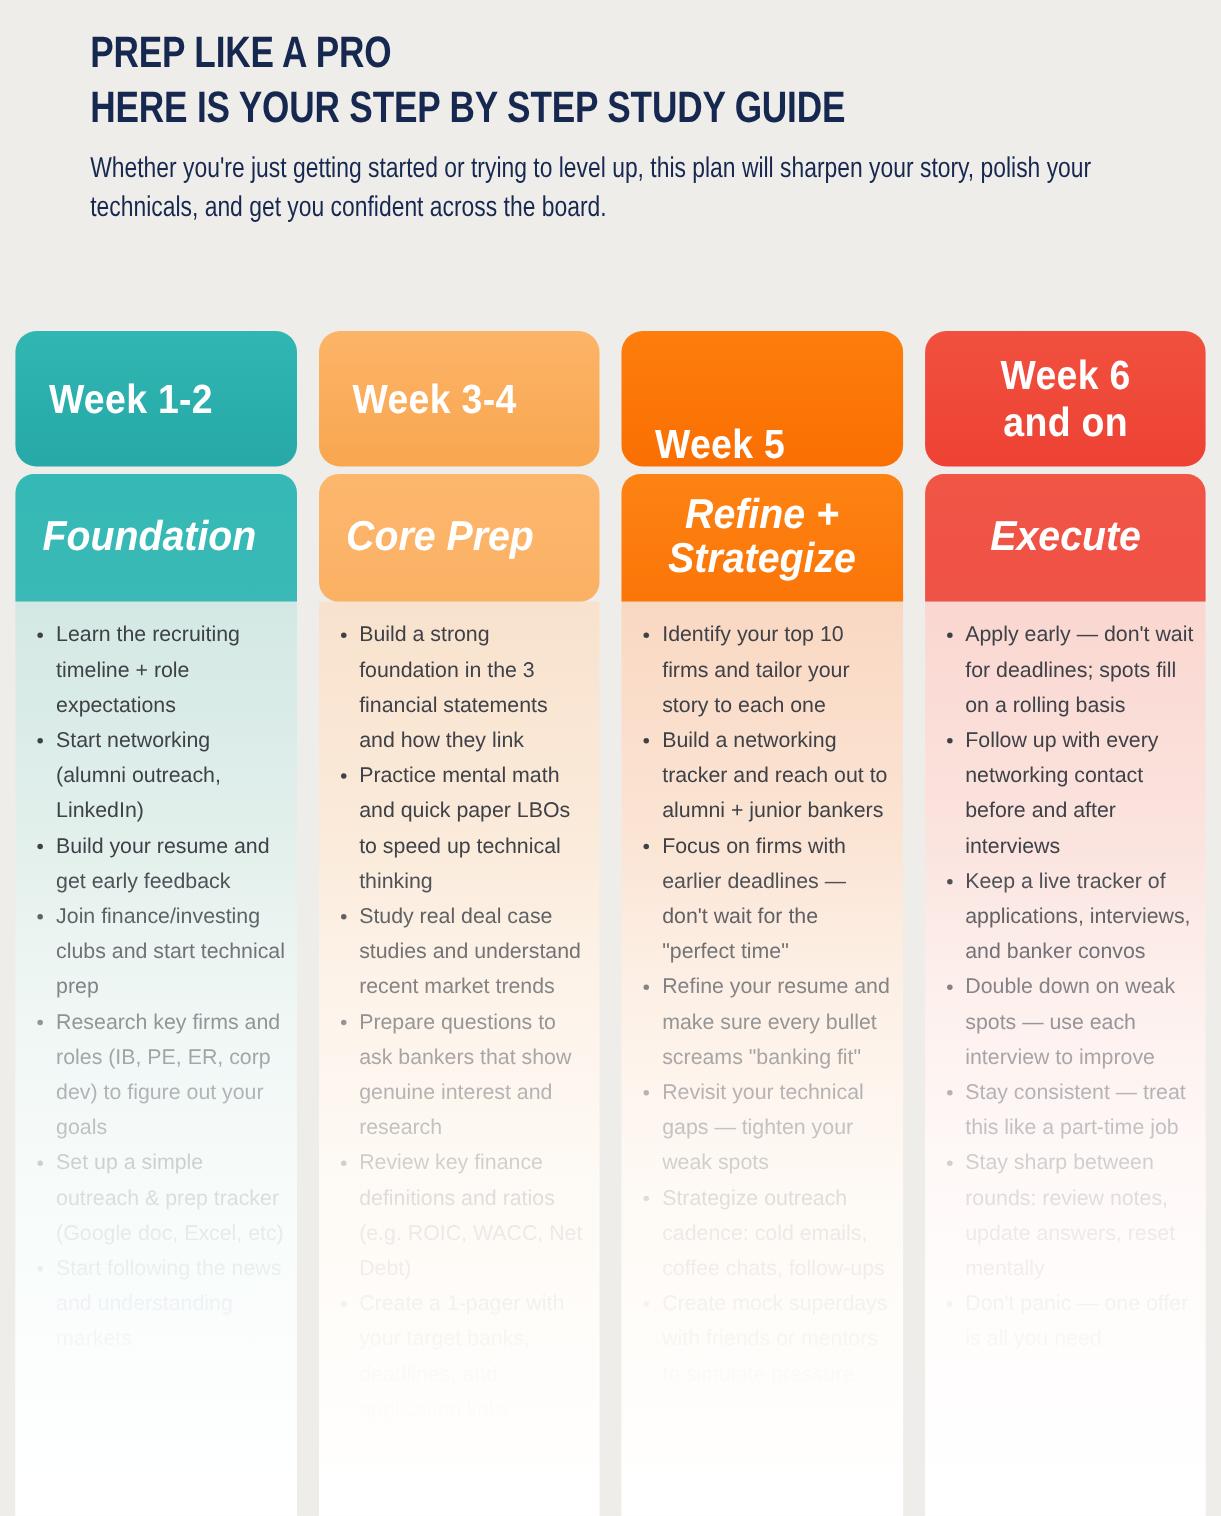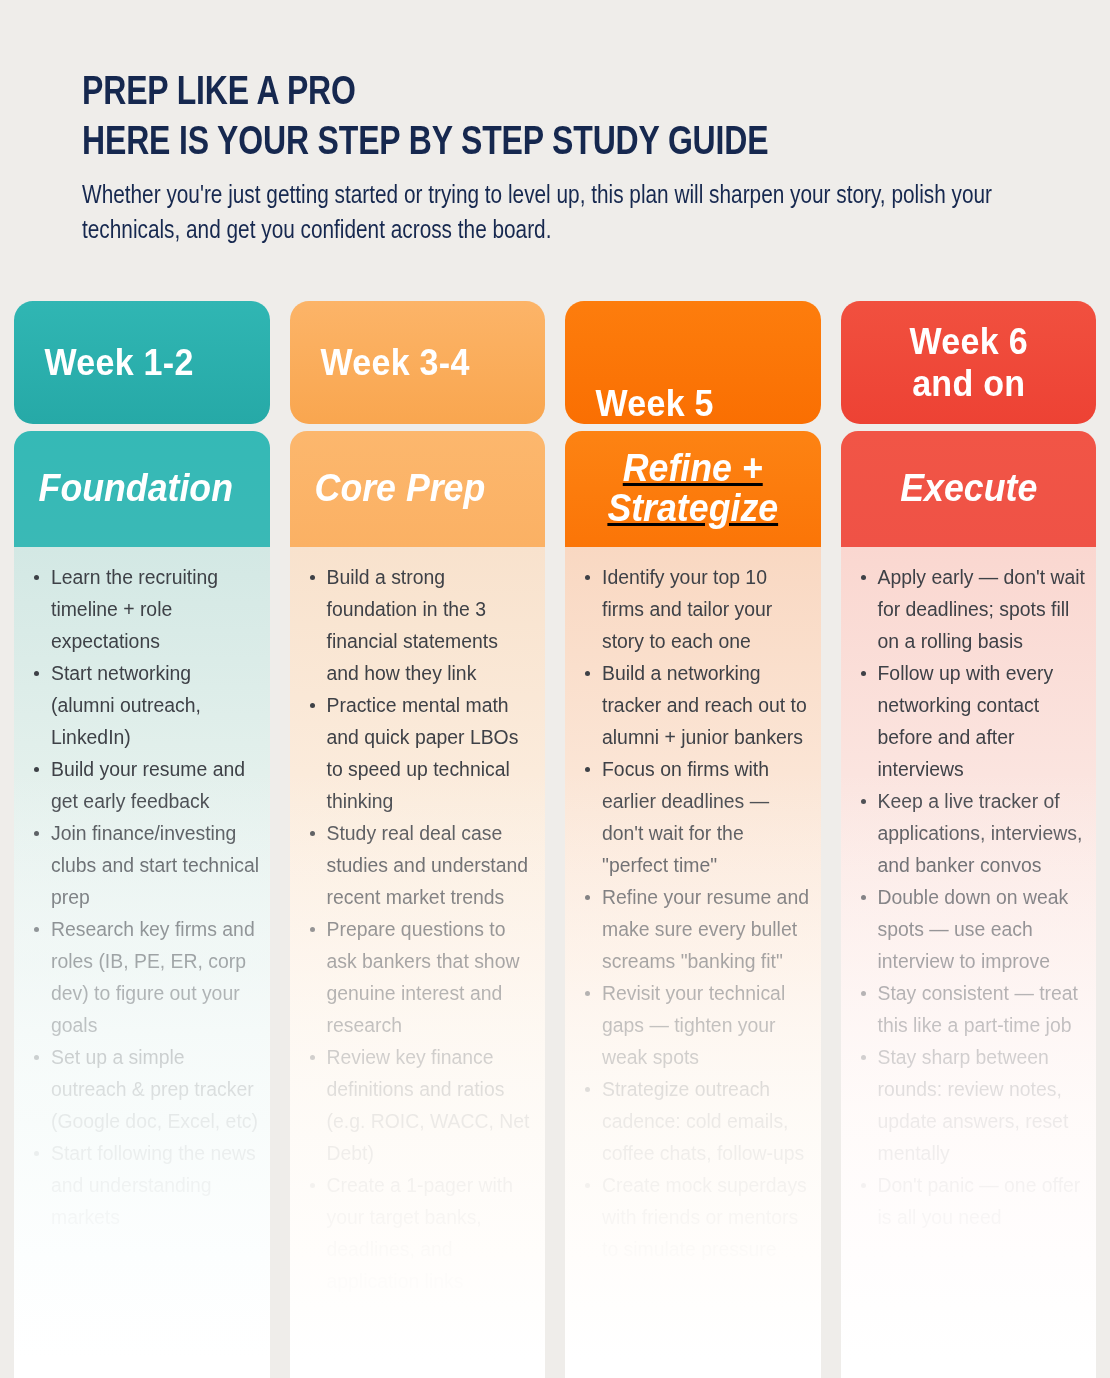--- a/index.html
+++ b/index.html
@@ -13,21 +13,20 @@
   body {
     background: #efedea;
     font-family: "Liberation Sans", sans-serif;
     overflow: hidden;
     position: relative;
   }
 
   
   .header {
     padding: 24px 40px 0 82px;
-    margin-top: 42px;
   }
 
   .title-line {
     color: #16284f;
     font-family: "Liberation Sans Narrow", "Liberation Sans", sans-serif;
     font-weight: bold;
     font-size: 40px;
     line-height: 1.24;
     letter-spacing: -0.2px;
     transform: scaleX(0.80);
@@ -163,27 +162,27 @@
 
   
   
   .c1 .week-chip { background: linear-gradient(180deg, #30b6b3 0%, #26a9a7 100%); }
   .c1 .phase-cap { background: linear-gradient(180deg, #35b9b6 0%, #3ab9b6 100%); }
   .c1 .panel     { background: linear-gradient(180deg, #d3e8e4 0%, #e3f0ec 26%, #f3f8f7 56%, #fbfdfd 78%, #ffffff 100%); }
   .c1 .fade-veil { background: linear-gradient(180deg, rgba(240,248,246,0) 0%, rgba(241,248,246,0) 26%, rgba(243,249,248,0.55) 48%, rgba(248,252,251,0.90) 66%, rgba(252,254,254,0.985) 82%, #ffffff 94%); }
 
   
   .c2 .week-chip { background: linear-gradient(180deg, #fcb468 0%, #f9a64f 100%); justify-content: center; }
-  .c2 .phase-cap { background: linear-gradient(180deg, #fcb76d 0%, #fbb164 100%); }
+  .c2 .phase-cap { background: linear-gradient(180deg, #fcb76d 0%, #fbb164 100%); border-radius: 18px; }
   .c2 .panel     { background: linear-gradient(180deg, #f8e2cd 0%, #fbebdb 26%, #fdf5ec 56%, #fefbf7 78%, #ffffff 100%); }
   .c2 .fade-veil { background: linear-gradient(180deg, rgba(253,244,235,0) 0%, rgba(253,245,237,0) 26%, rgba(254,248,242,0.55) 48%, rgba(254,251,247,0.90) 66%, rgba(255,253,251,0.985) 82%, #ffffff 94%); }
 
   
   .c3 .week-chip { background: linear-gradient(180deg, #fd7d0d 0%, #fa6f02 100%); align-items: flex-end; }
-  .c3 .phase-cap { background: linear-gradient(180deg, #fd8313 0%, #fb7507 100%); text-decoration: underline; }
+  .c3 .phase-cap { background: linear-gradient(180deg, #fd8313 0%, #fb7507 100%); }
   .c3 .panel     { background: linear-gradient(180deg, #f9d8c2 0%, #fbe5d5 26%, #fdf2e9 56%, #fefaf6 78%, #ffffff 100%); }
   .c3 .fade-veil { background: linear-gradient(180deg, rgba(253,240,232,0) 0%, rgba(253,242,235,0) 26%, rgba(254,247,241,0.55) 48%, rgba(254,251,247,0.90) 66%, rgba(255,253,251,0.985) 82%, #ffffff 94%); }
 
   
   .c4 .week-chip { background: linear-gradient(180deg, #f1503f 0%, #ed4234 100%); }
   .c4 .phase-cap { background: linear-gradient(180deg, #f15546 0%, #ef5246 100%); }
   .c4 .panel     { background: linear-gradient(180deg, #fad7d0 0%, #fbe4df 26%, #fdf2ef 56%, #fefaf9 78%, #ffffff 100%); }
   .c4 .fade-veil { background: linear-gradient(180deg, rgba(254,240,238,0) 0%, rgba(254,242,240,0) 26%, rgba(254,247,246,0.55) 48%, rgba(255,251,250,0.90) 66%, rgba(255,253,253,0.985) 82%, #ffffff 94%); }
 </style>
 </head>

